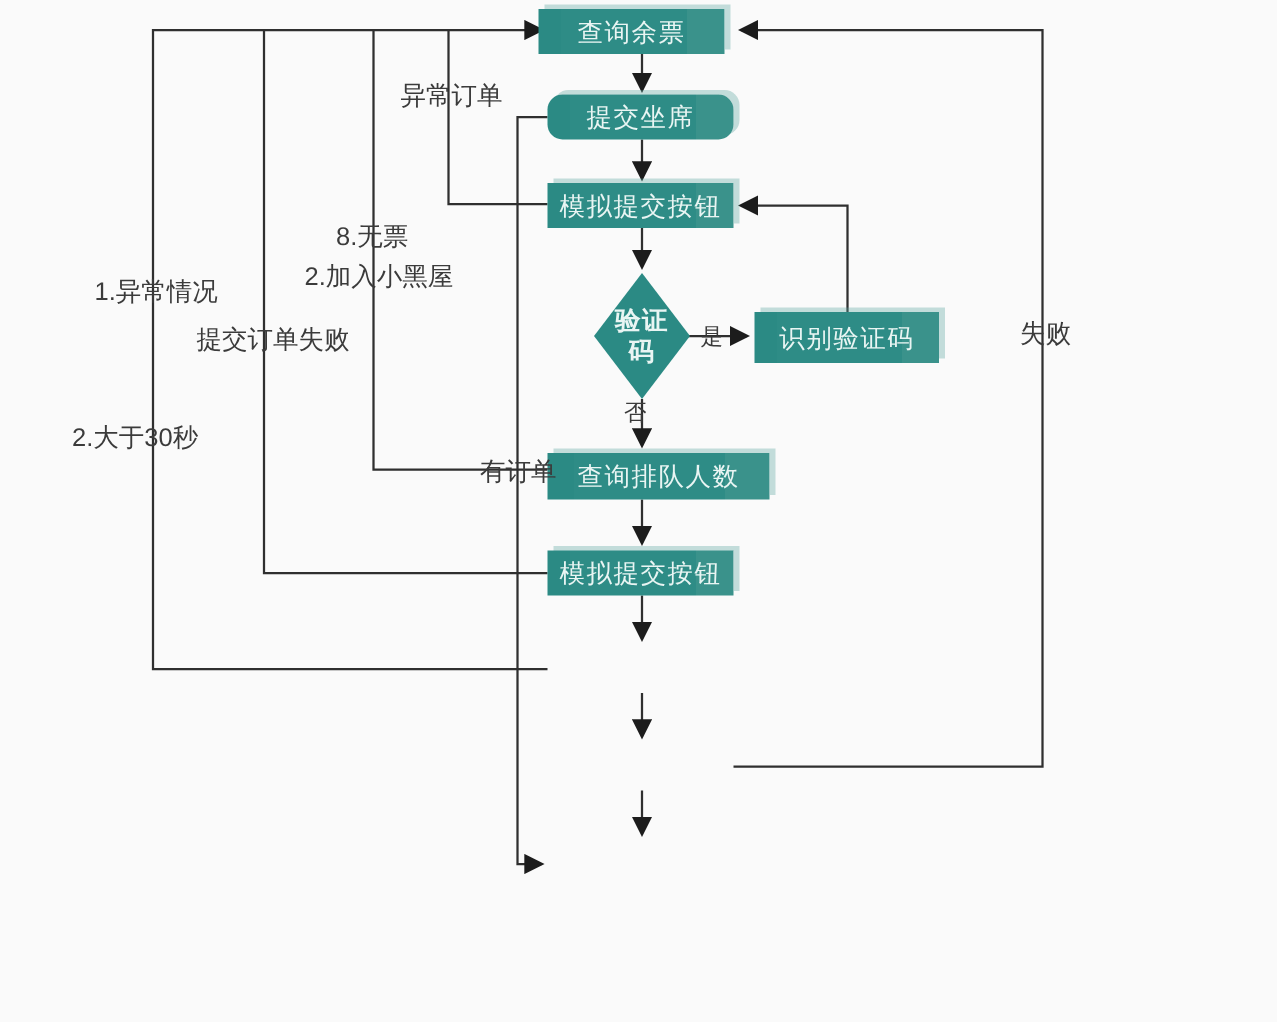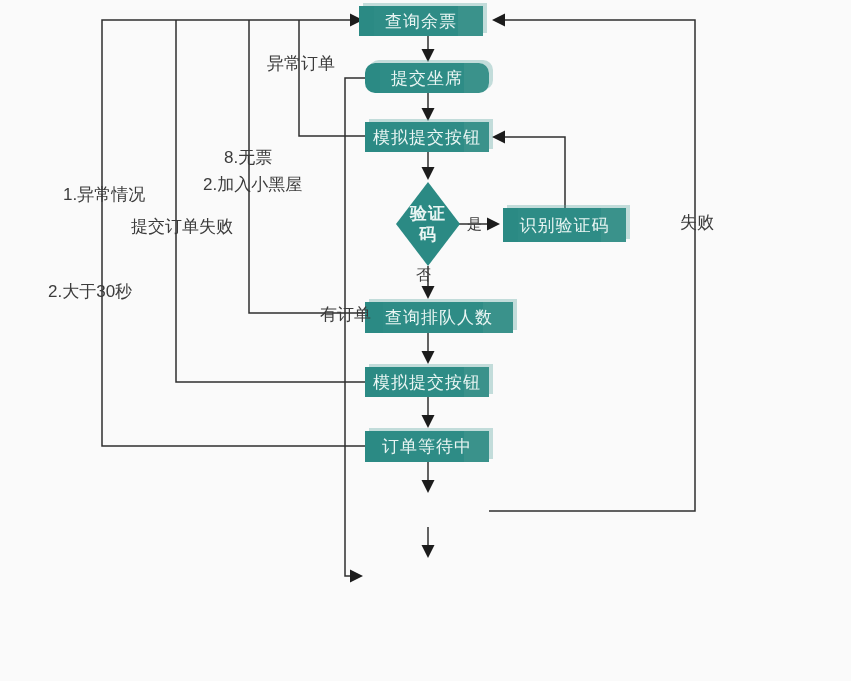--- a/index.html
+++ b/index.html
@@ -105,21 +105,20 @@
   <div class="diamond" style="left:396px; top:182px; width:64px; height:84px;">
     <span class="wrap">验证码</span>
   </div>
 
   <div class="node" style="left:503px; top:208px; width:123px; height:34px;">识别验证码</div>
 
   <div class="node" style="left:365px; top:302px; width:148px; height:31px;">查询排队人数</div>
 
   <div class="node" style="left:365px; top:367px; width:124px; height:30px;">模拟提交按钮</div>
 
-  <div class="node" style="left:365px; top:431px; width:124px; height:31px;">订单等待中</div>
 
 
 
   <span class="edge-label" style="left:267px; top:52px;">异常订单</span>
 
   <span class="edge-label" style="left:224px; top:146px;">8.无票</span>
 
   <span class="edge-label" style="left:203px; top:173px;">2.加入小黑屋</span>
 
   <span class="edge-label" style="left:63px; top:183px;">1.异常情况</span>

